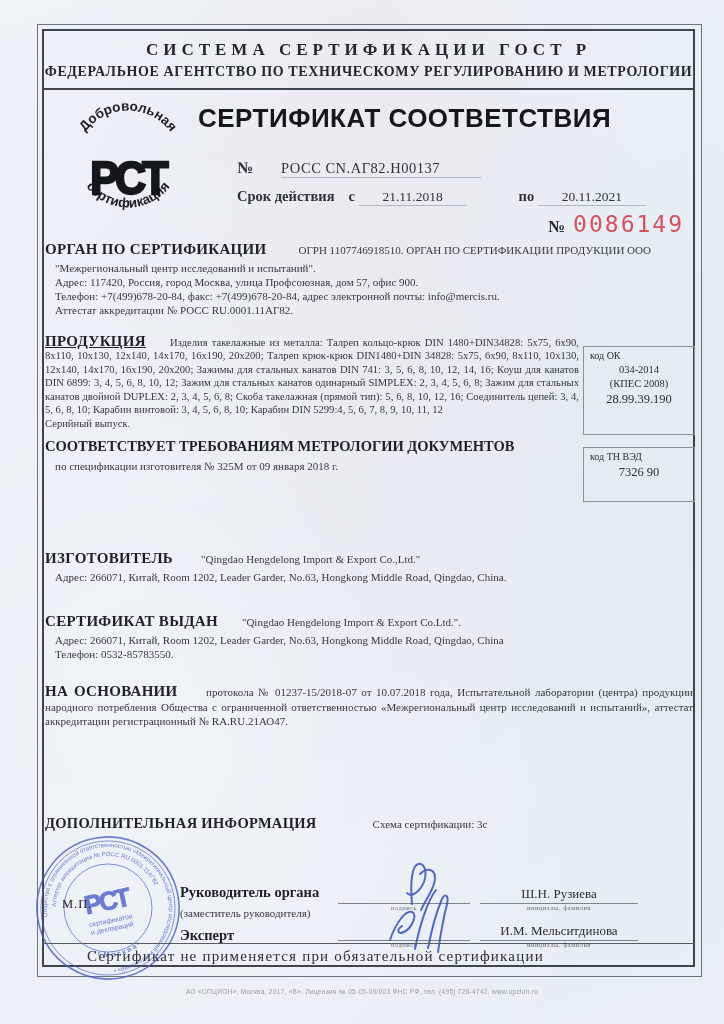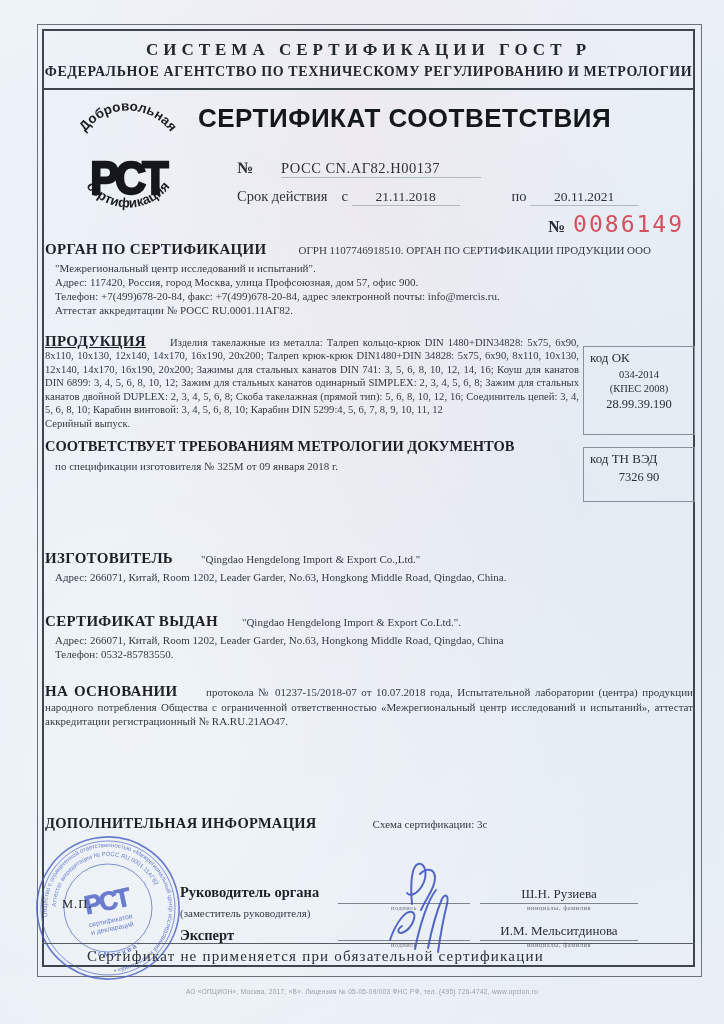--- a/index.html
+++ b/index.html
@@ -22,42 +22,42 @@
   .h-line2{left:42px;top:64px;width:653px;text-align:center;
     font-weight:bold;font-size:14px;letter-spacing:.6px;color:#23272e;}
   .doc-title{left:198px;top:103px;width:500px;
     font-family:"Liberation Sans",sans-serif;font-weight:bold;
     font-size:26px;letter-spacing:.5px;color:#14171c;}
   .no-row{left:237px;top:159px;font-size:15px;}
   .no-row .lbl{font-weight:bold;font-size:16px;margin-right:28px;}
   .uline{border-bottom:1px solid #aeb9c2;}
   .no-row .val{display:inline-block;width:200px;font-size:14.5px;letter-spacing:.5px;}
   .valid-row{left:237px;top:188px;font-size:14.5px;}
-  .valid-row .lbl{font-weight:normal;}
+  .valid-row .lbl{font-weight:bold;}
   .valid-row .d{display:inline-block;width:108px;text-align:center;font-size:13.5px;}
   .valid-row .gap1{display:inline-block;width:14px;}
   .valid-row .gap2{display:inline-block;width:52px;}
   .serial-row{left:548px;top:211px;white-space:nowrap;}
   .serial-row .lbl{font-weight:bold;font-size:17px;color:#2a2e35;margin-right:8px;}
   .serial-row .num{font-family:"DejaVu Sans Mono",monospace;font-size:23px;
      letter-spacing:2px;color:#d5505e;}
   
   .sec-h{font-weight:bold;font-size:15px;color:#1d2127;letter-spacing:.3px;}
   .body-t{font-size:11px;line-height:14px;color:#343a42;}
   .org{left:45px;top:240px;width:628px;}
   .org .intro{font-size:11px;margin-left:32px;}
   .org .lines{margin-left:10px;margin-top:3px;}
   .product{left:45px;top:335px;width:534px;text-align:justify;
      font-size:10.6px;line-height:13.4px;color:#343a42;}
   .product .sec-h{margin-right:20px;text-align:right;text-decoration:underline;}
   .product .serial-line{text-align:left;margin-top:1px;}
   .codebox{border:1px solid #89929c;box-sizing:border-box;padding:3px 6px;}
   .okbox{left:583px;top:346px;width:112px;height:89px;}
   .tnbox{left:583px;top:447px;width:112px;height:55px;}
-  .codebox .cl{font-size:13px;color:#2a2f37;}
+  .codebox .cl{font-size:10px;color:#2a2f37;}
   .codebox .cv{text-align:center;font-size:10.5px;margin-top:3px;color:#2a2f37;}
   .codebox .cv.big{font-size:12.5px;}
   .comply-h{left:45px;top:438px;font-size:14.5px;font-weight:bold;color:#1d2127;}
   .comply-s{left:55px;top:460px;font-size:11px;color:#343a42;}
   .maker{left:45px;top:549px;width:640px;}
   .maker .name{font-size:11px;margin-left:28px;}
   .maker .lines{margin-left:10px;margin-top:3px;}
   .issued{left:45px;top:612px;width:640px;}
   .issued .name{font-size:11px;margin-left:24px;}
   .issued .lines{margin-left:10px;margin-top:3px;}

